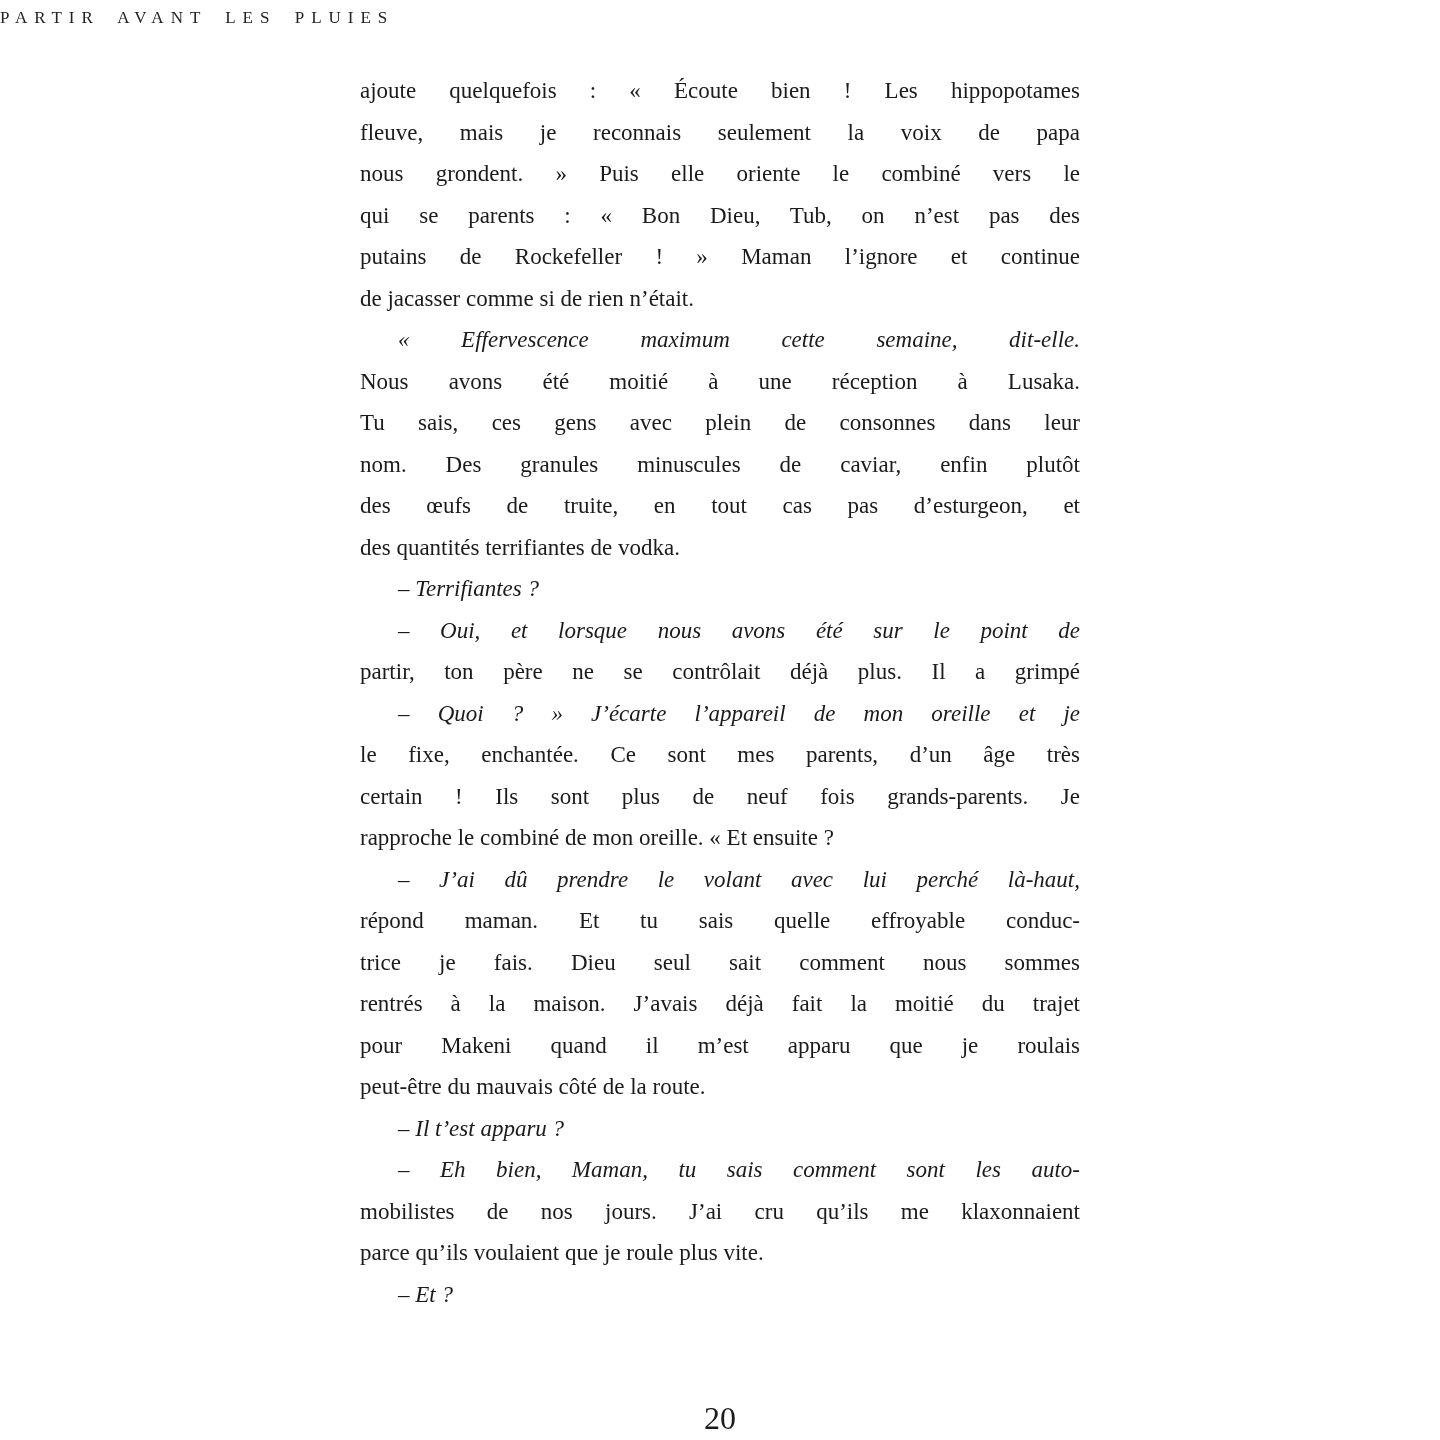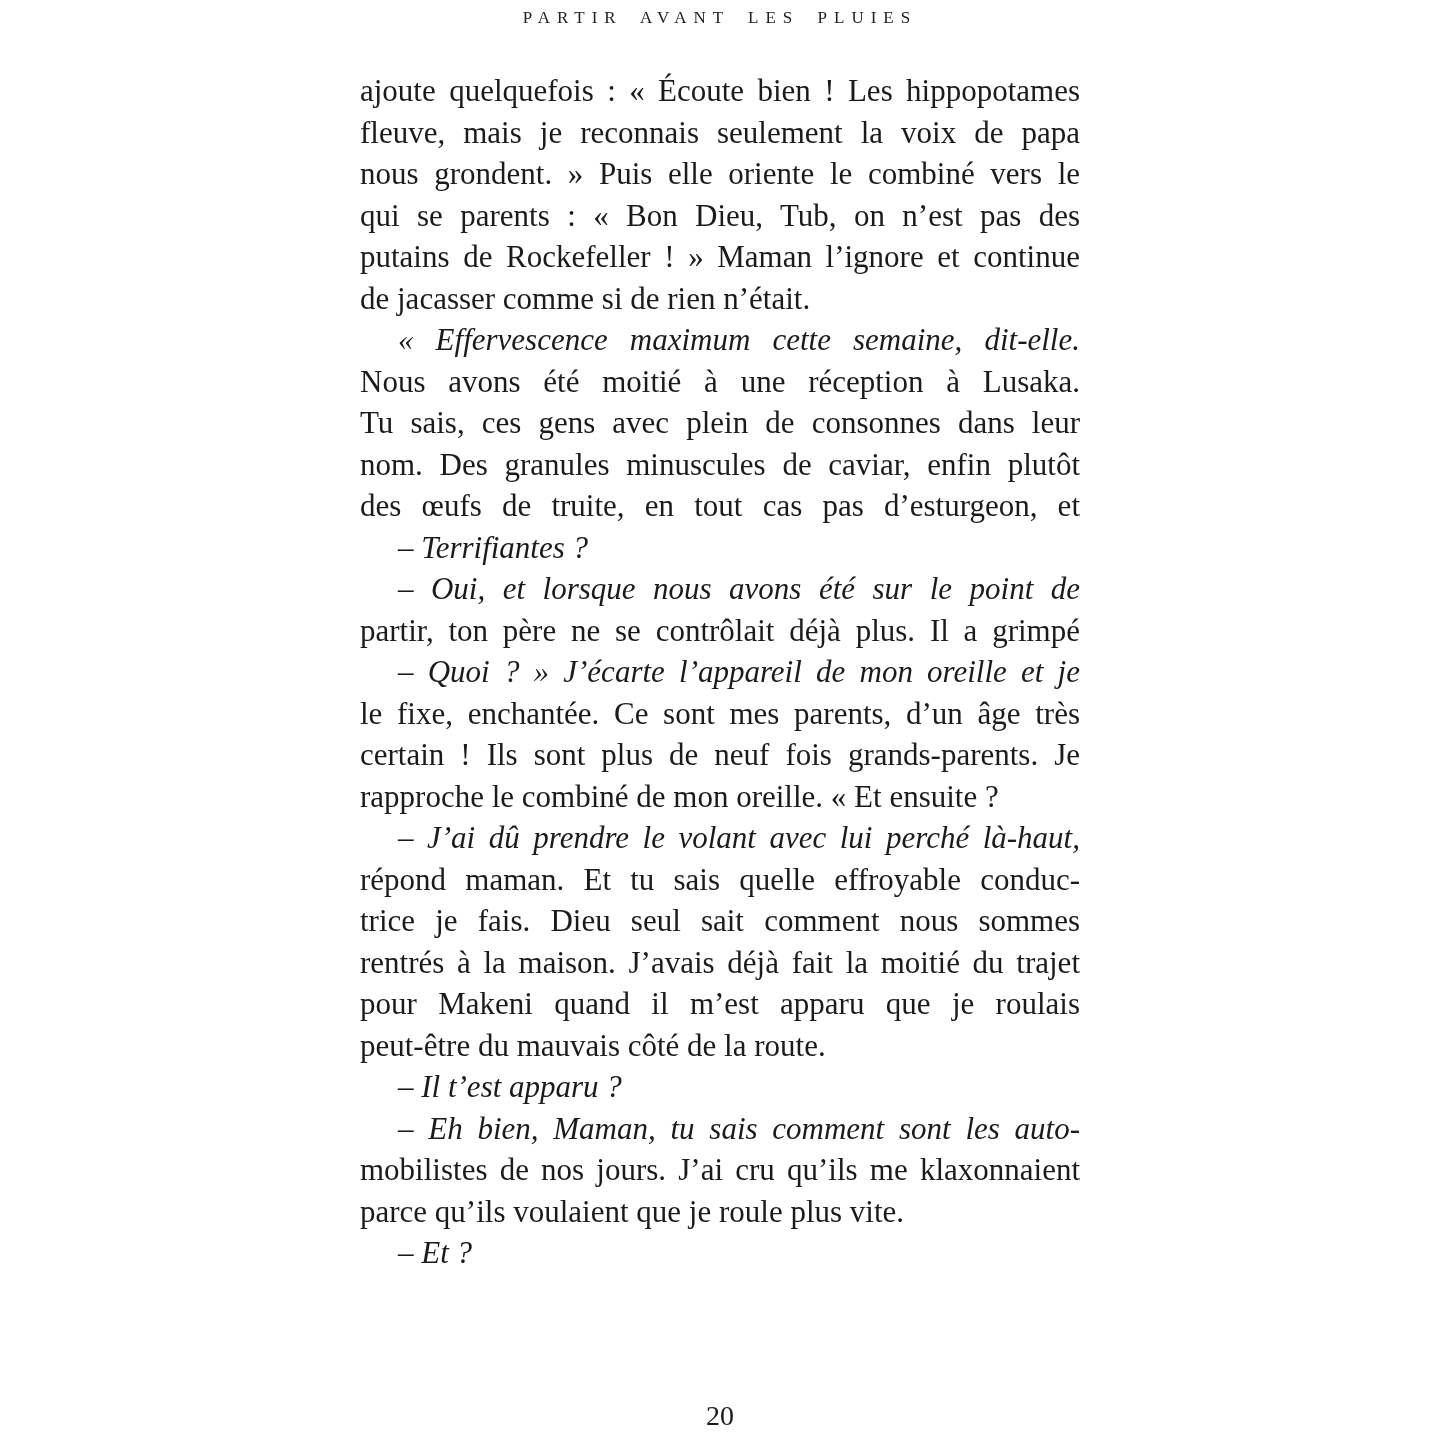--- a/index.html
+++ b/index.html
@@ -14,49 +14,48 @@
     background: #ffffff;
     color: #1b1b1b;
     font-family: "Liberation Serif", "DejaVu Serif", serif;
     overflow: hidden;
   }
   .running-head {
     position: absolute;
     top: 8px;
     left: 0;
     width: 1440px;
-    text-align: center;
     font-size: 17px;
     letter-spacing: 7px;
     word-spacing: 7px;
     color: #222222;
   }
   .text-block {
     position: absolute;
     top: 70px;
     left: 360px;
     width: 720px;
-    font-size: 31px;
+    font-size: 23px;
     line-height: 41.5px;
   }
   .para { margin: 0; padding: 0; }
   .line {
     text-align: justify;
     text-align-last: justify;
     white-space: normal;
   }
   .line.last { text-align-last: left; }
   .line.indent { padding-left: 38px; font-style: italic; }
   .page-number {
     position: absolute;
     top: 1400px;
     left: 0;
     width: 1440px;
     text-align: center;
-    font-size: 28px;
+    font-size: 32px;
     color: #1b1b1b;
   }
 </style>
 </head>
 <body>
 
 <div class="page">
   <div class="running-head">PARTIR AVANT LES PLUIES</div>
 
   <div class="text-block">
@@ -67,20 +66,21 @@
         <div class="line">qui se parents : « Bon Dieu, Tub, on n’est pas des</div>
         <div class="line">putains de Rockefeller ! » Maman l’ignore et continue</div>
         <div class="line last">de jacasser comme si de rien n’était.</div>
       </div>
       <div class="para">
         <div class="line indent">« Effervescence maximum cette semaine, dit-elle.</div>
         <div class="line">Nous avons été moitié à une réception à Lusaka.</div>
         <div class="line">Tu sais, ces gens avec plein de consonnes dans leur</div>
         <div class="line">nom. Des granules minuscules de caviar, enfin plutôt</div>
         <div class="line">des œufs de truite, en tout cas pas d’esturgeon, et</div>
+        <div class="line last">des quantités terrifiantes de vodka.</div>
       </div>
       <div class="para">
         <div class="line last indent">– Terrifiantes ?</div>
       </div>
       <div class="para">
         <div class="line indent">– Oui, et lorsque nous avons été sur le point de</div>
         <div class="line">partir, ton père ne se contrôlait déjà plus. Il a grimpé</div>
       </div>
       <div class="para">
         <div class="line indent">– Quoi ? » J’écarte l’appareil de mon oreille et je</div>

